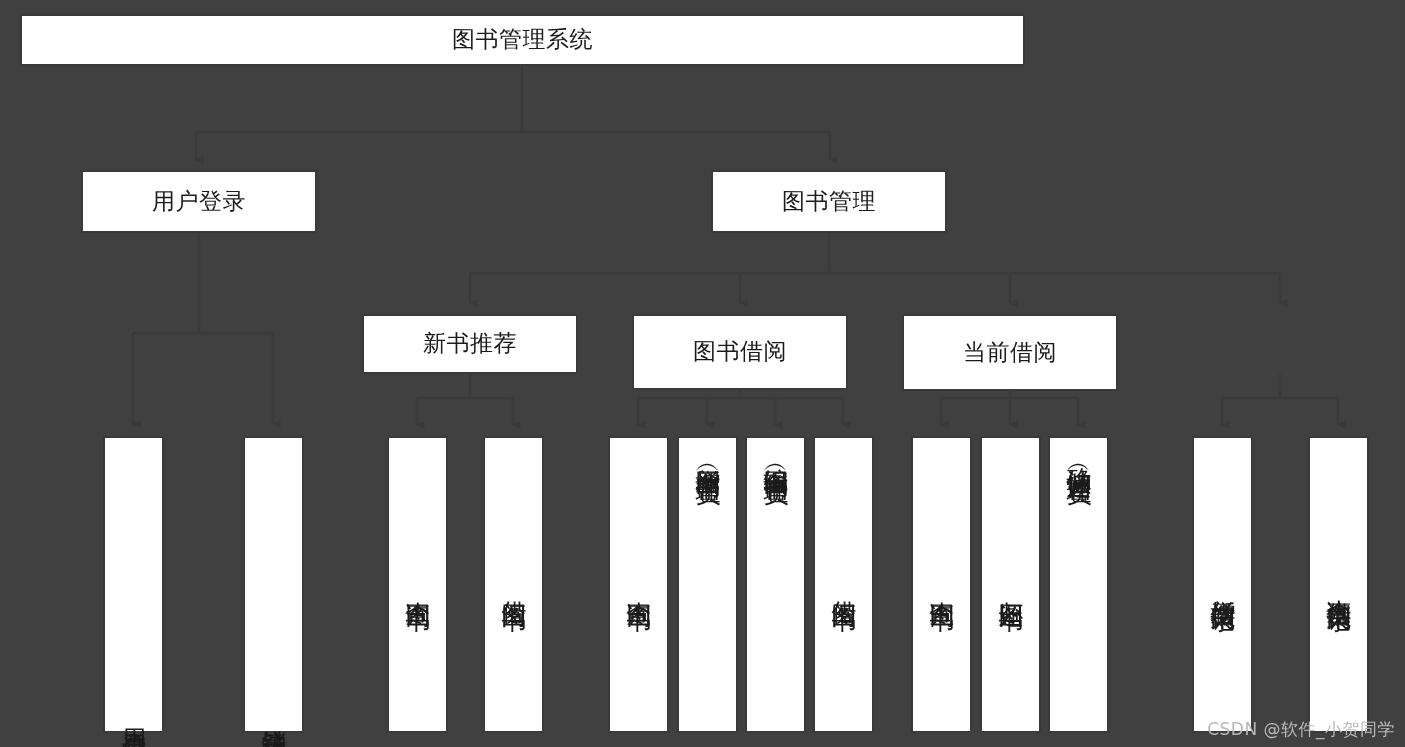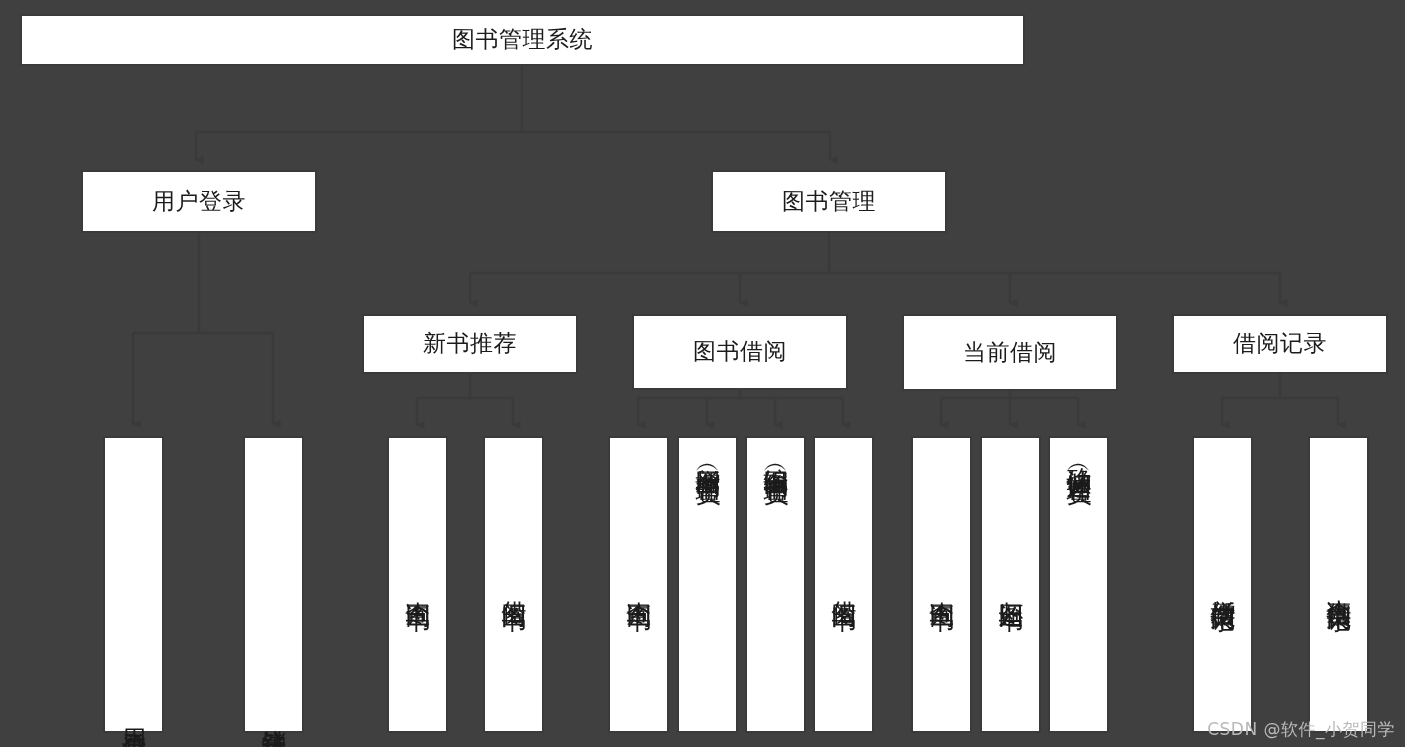--- a/index.html
+++ b/index.html
@@ -153,23 +153,20 @@
   </div>
 
   <div class="node node-sub" style="left:632px; top:314px; width:216px; height:76px;">
     <span class="label">图书借阅</span>
   </div>
 
   <div class="node node-sub" style="left:902px; top:314px; width:216px; height:77px;">
     <span class="label">当前借阅</span>
   </div>
 
-  <div class="node node-sub" style="left:1172px; top:314px; width:216px; height:60px;">
-    <span class="label">借阅记录</span>
-  </div>
 
   <div class="node node-leaf align-bottom" style="left:103px; top:436px; width:61px; height:297px;">
     <span class="label">用户登录</span>
   </div>
 
   <div class="node node-leaf align-bottom" style="left:243px; top:436px; width:61px; height:297px;">
     <span class="label">注销登录</span>
   </div>
 
   <div class="node node-leaf" style="left:387px; top:436px; width:61px; height:297px;">

